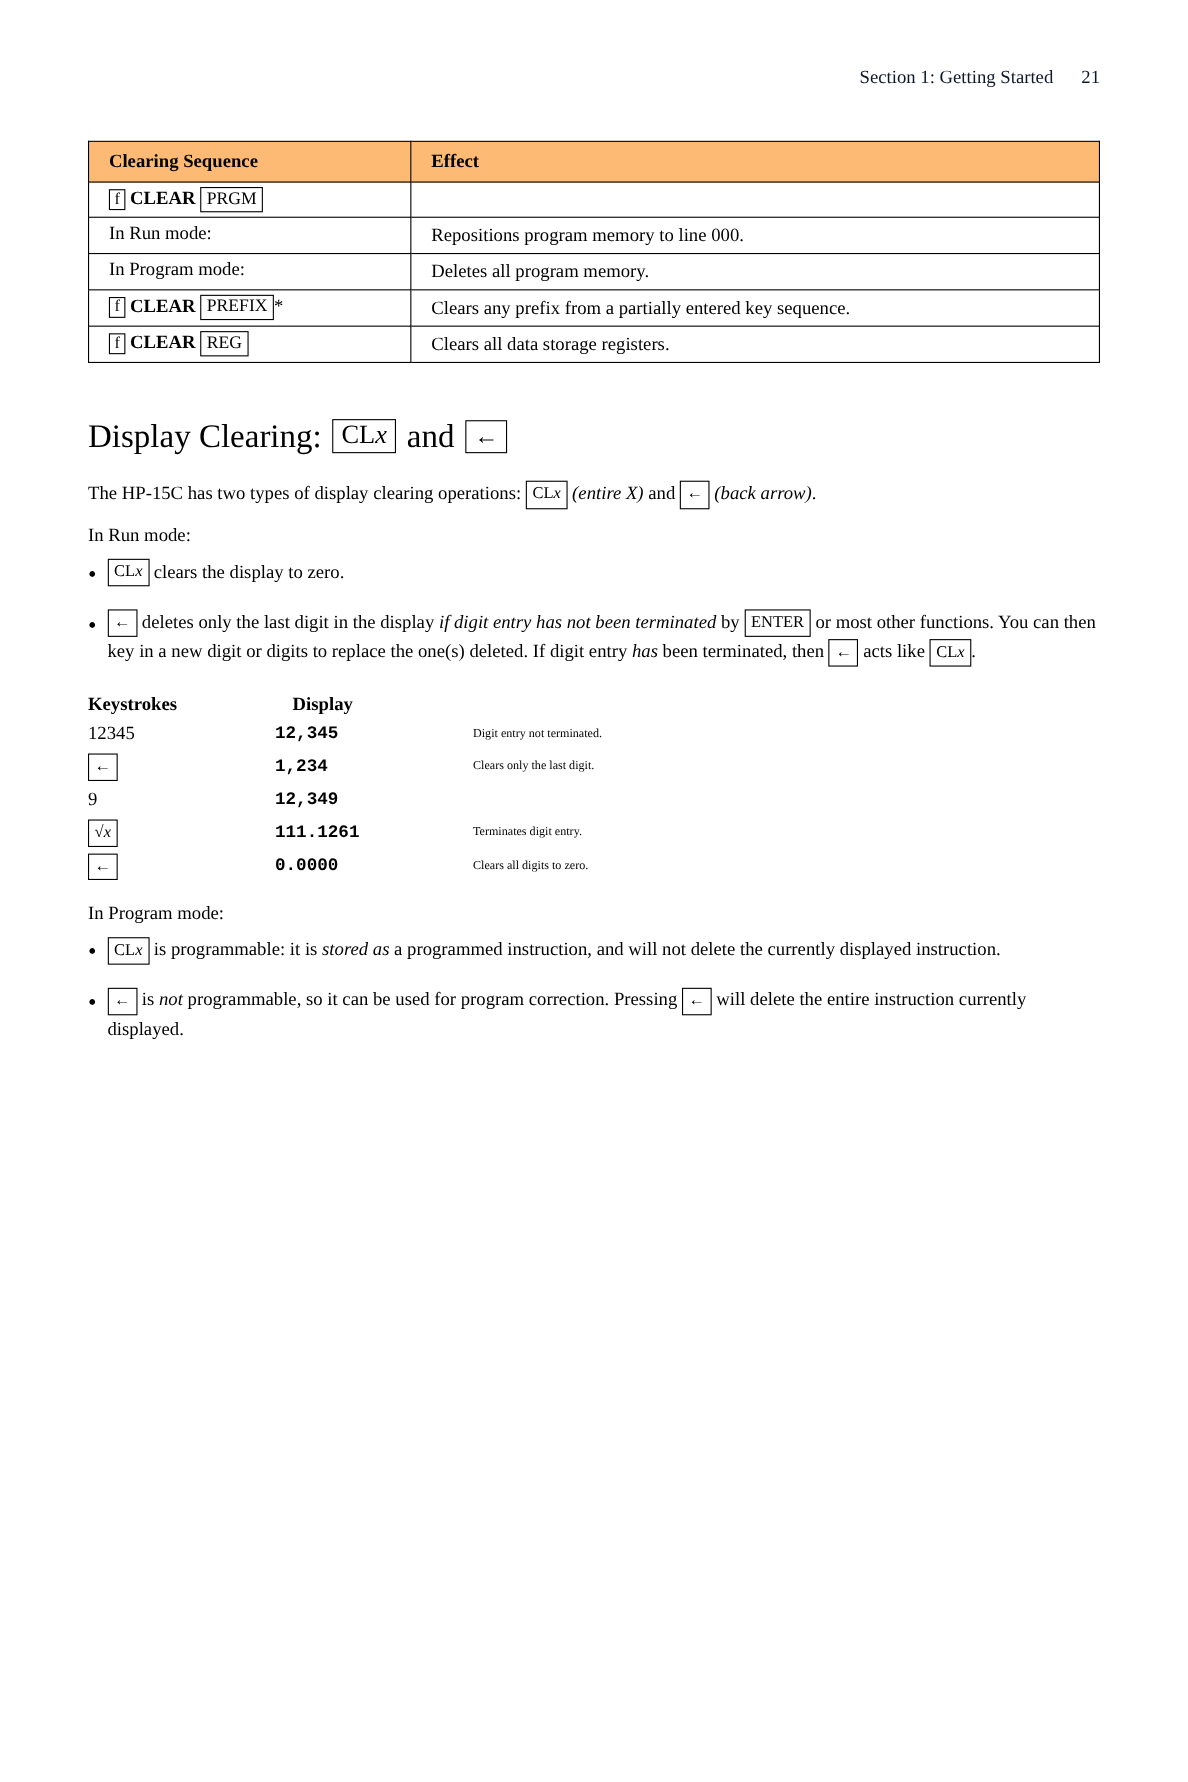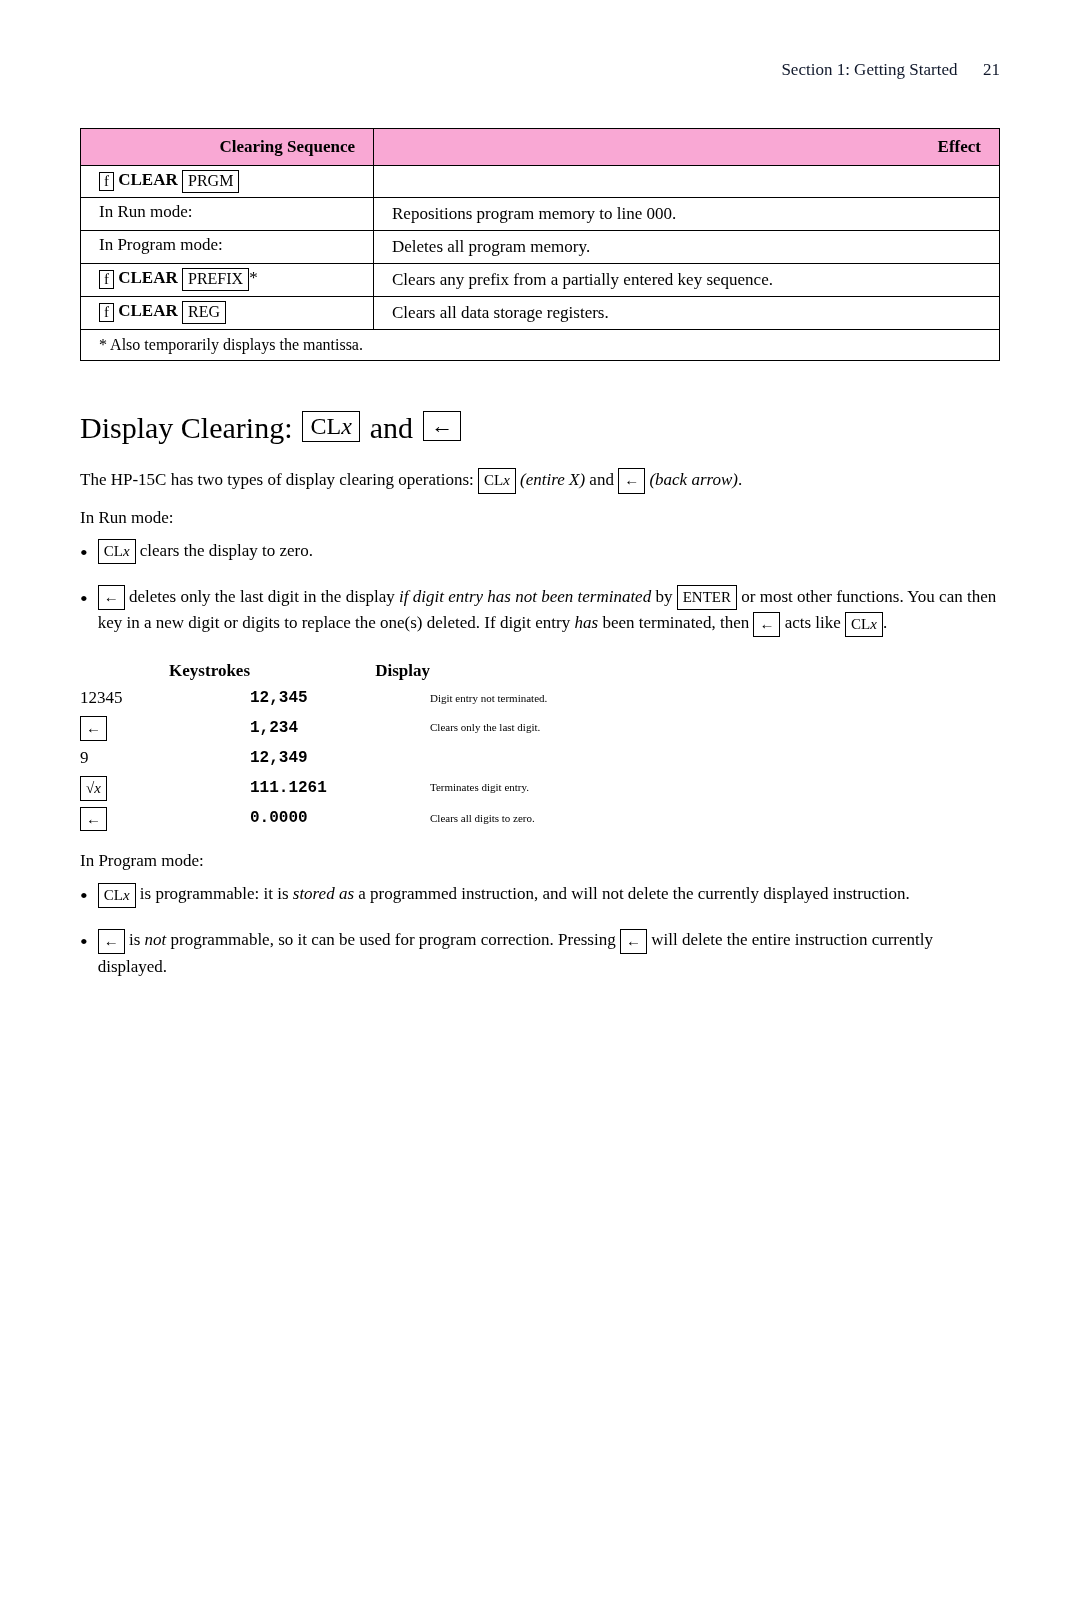--- a/index.html
+++ b/index.html
@@ -25,22 +25,22 @@
     .clearing-table {
       width: 100%;
       border-collapse: collapse;
       margin-bottom: 50px;
       font-size: 17px;
     }
     .clearing-table th {
       border: 1.5px solid #000;
       padding: 8px 18px;
       font-weight: bold;
-      text-align: right;
-      background: #f9a8d4;
+      text-align: left;
+      background: #fdba74;
     }
     .clearing-table td {
       border: 1.5px solid #000;
       padding: 6px 18px;
       vertical-align: top;
     }
     .clearing-table td.seq-cell {
       border-right: 1.5px solid #000;
       padding: 4px 18px;
     }
@@ -70,21 +70,21 @@
       padding-left: 28px;
     }
 
     
     .section-heading {
       font-size: 30px;
       font-weight: normal;
       margin-bottom: 22px;
       margin-top: 10px;
       display: flex;
-      align-items: flex-start;
+      align-items: center;
       gap: 10px;
     }
     .section-heading .inline-key {
       display: inline-block;
       border: 1.5px solid #000;
       padding: 1px 7px;
       font-size: 24px;
       vertical-align: middle;
     }
     .section-heading .arrow-key {
@@ -140,23 +140,22 @@
       font-size: 15px;
       vertical-align: middle;
     }
 
     
     .ks-section {
       margin: 24px 0 20px 0;
     }
     .ks-header {
       display: flex;
-      gap: 0;
+      gap: 16px;
       margin-bottom: 4px;
-      text-align: right;
     }
     .ks-col-key {
       width: 170px;
       font-weight: bold;
       font-size: 17px;
     }
     .ks-col-disp {
       width: 180px;
       font-weight: bold;
       font-size: 17px;
@@ -252,25 +251,20 @@
 
     <tr>
       <td class="seq-cell">
         <span class="key-f">f</span>
         <strong> CLEAR </strong>
         <span class="key-box">REG</span>
       </td>
       <td>Clears all data storage registers.</td>
     </tr>
 
-    <tr class="footnote-row">
-      <td colspan="2">
-        * Also temporarily displays the mantissa.
-      </td>
-    </tr>
   </tbody>
 </table>
 
 <div class="section-heading">
   <span>Display Clearing:</span>
   <span class="inline-key">CL<em>x</em></span>
   <span> and </span>
   <span class="arrow-key">←</span>
 </div>
 

